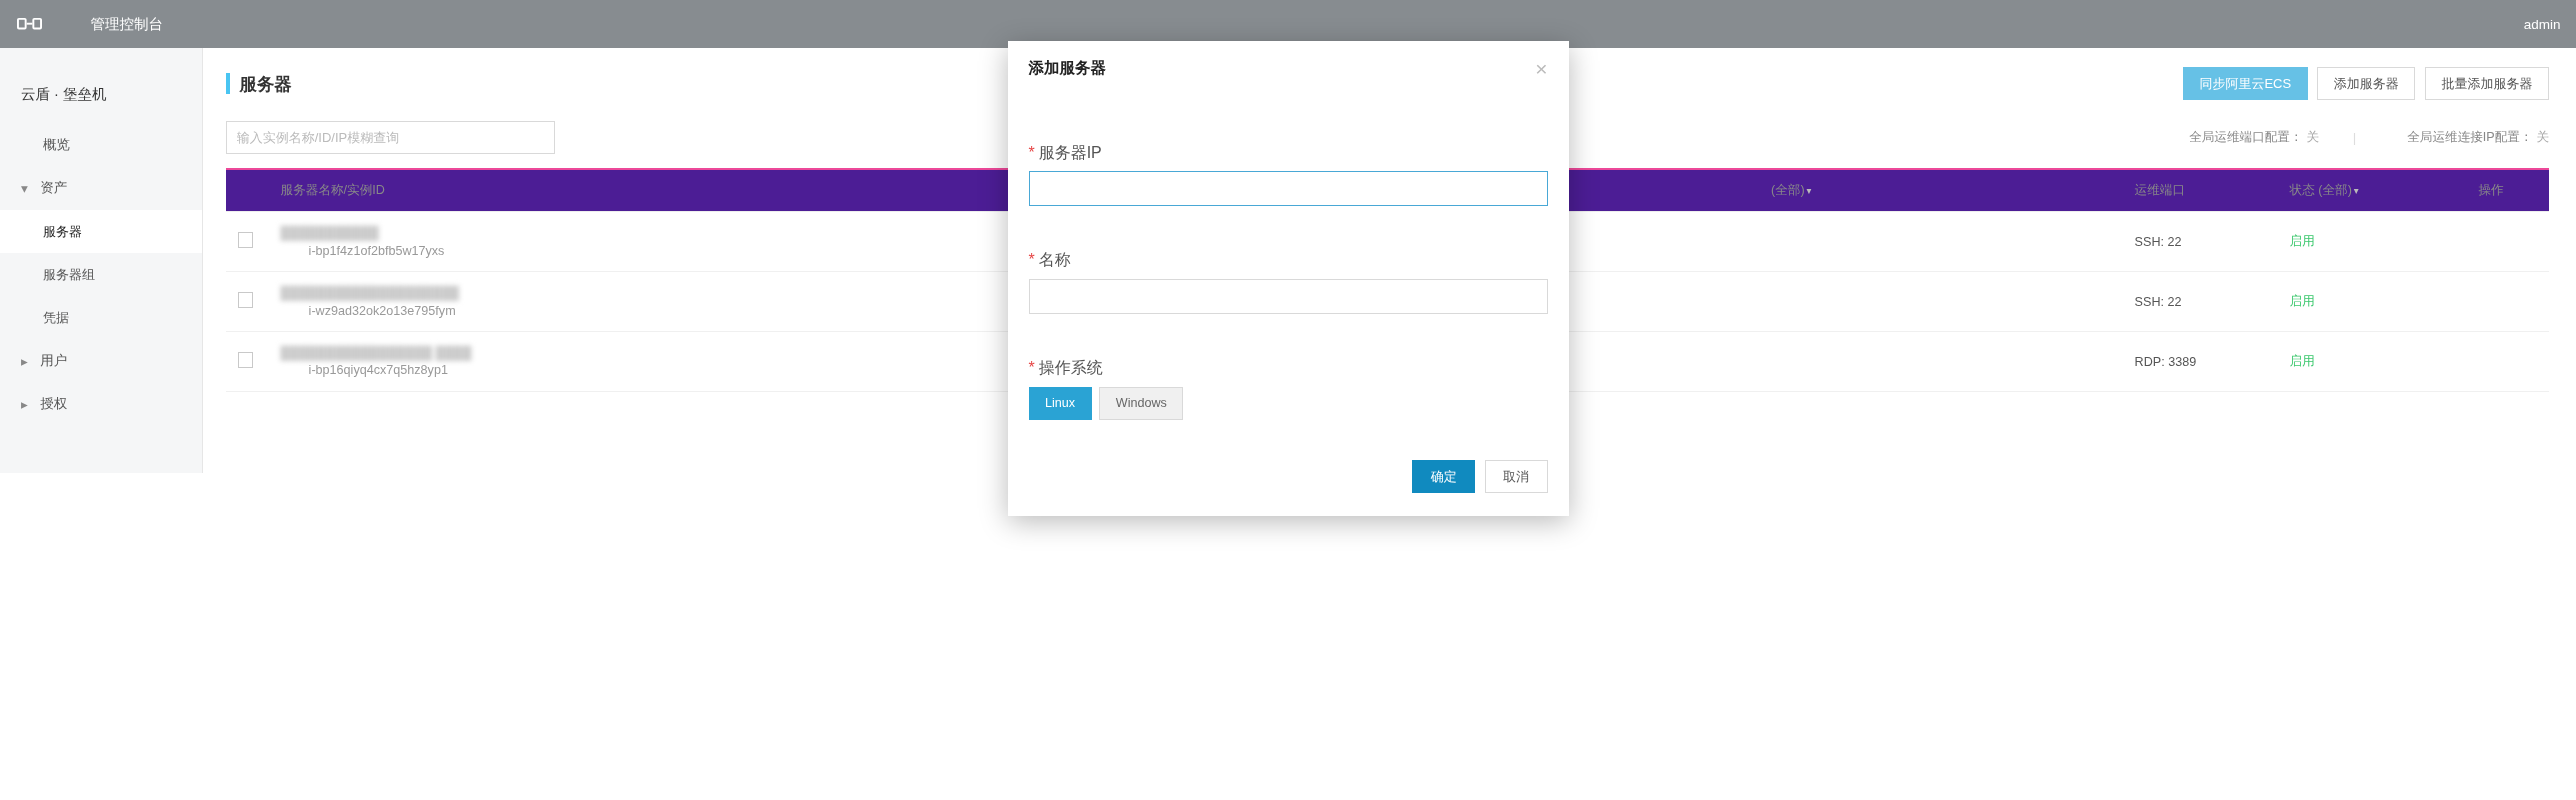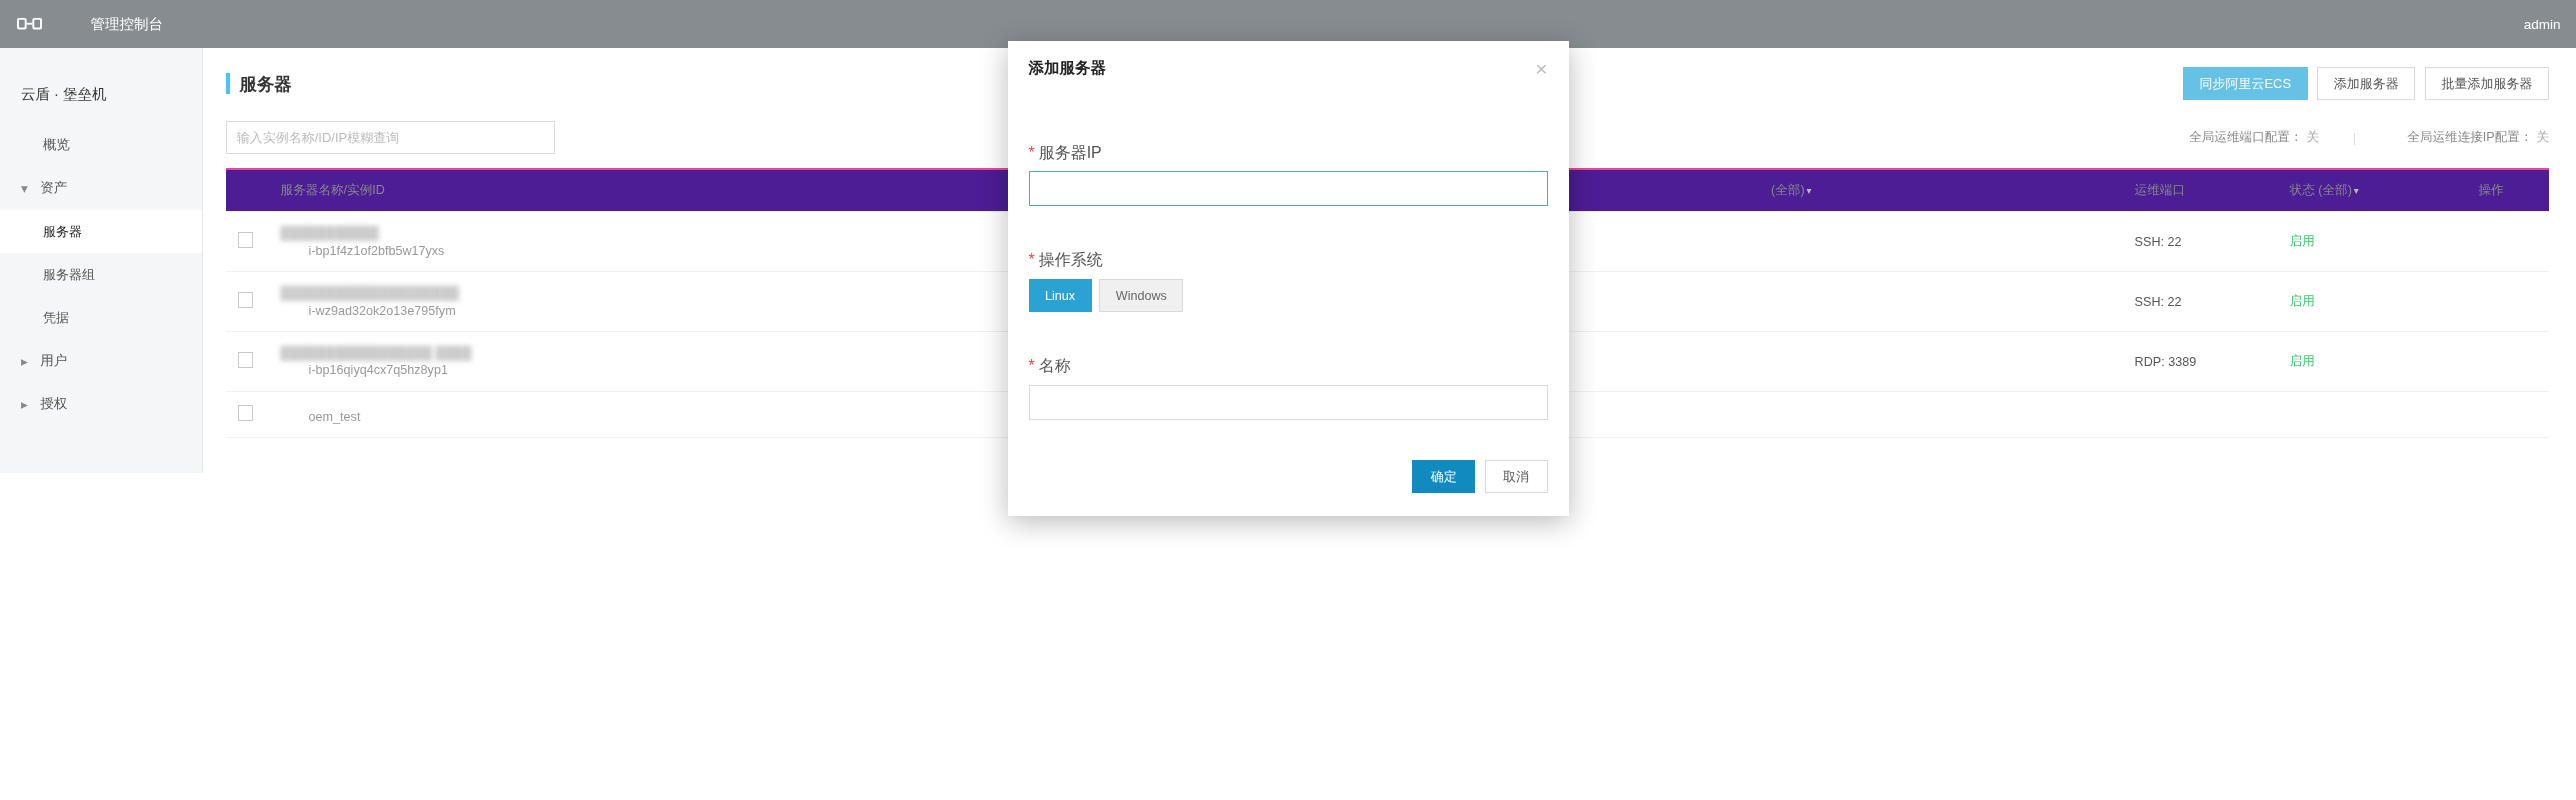--- a/index.html
+++ b/index.html
@@ -244,60 +244,48 @@
         <tr>
           <td><span class="chk"></span></td>
           <td class="name-col"><span class="blur">█████████████████ ████</span><span class="id">i-bp16qiyq4cx7q5hz8yp1</span></td>
           <td></td>
             <td></td>
             <td></td>
           <td>RDP: 3389</td>
           <td><span class="status-on">启用</span></td>
           <td></td>
         </tr>
-        <tr>
-          <td><span class="chk"></span></td>
-          <td class="name-col">
-              <span class="id">oem_test</span>
-            </td>
-          <td></td>
-            <td></td>
-            <td></td>
-          <td></td>
-          <td><span class="status-on"></span></td>
-          <td></td>
-        </tr>
       </tbody>
     </table>
   </div>
 </div>
 
 <div class="overlay">
   <div class="modal">
     <div class="modal-head">
       <div class="modal-title">添加服务器</div>
       <div class="spacer"></div>
       <div class="modal-close">×</div>
     </div>
     <div class="modal-body">
       <div class="field">
         <label class="field-label"><span class="req">*</span><span>服务器IP</span></label>
         <input class="field-input focus" style="">
+      </div>
+      <div class="field">
+        <label class="field-label"><span class="req">*</span><span>名称</span></label>
+        <input class="field-input" style="">
       </div>
       <div class="field">
         <label class="field-label"><span class="req">*</span><span>操作系统</span></label>
         <div class="seg">
           <button class="seg-btn on">Linux</button>
           <button class="seg-btn">Windows</button>
         </div>
       </div>
-      <div class="field">
-        <label class="field-label"><span class="req">*</span><span>名称</span></label>
-        <input class="field-input" style="">
-      </div>
     </div>
     <div class="modal-foot">
       <button class="mbtn primary">确定</button>
       <button class="mbtn">取消</button>
     </div>
   </div>
 </div>
 
 
 </body></html>

